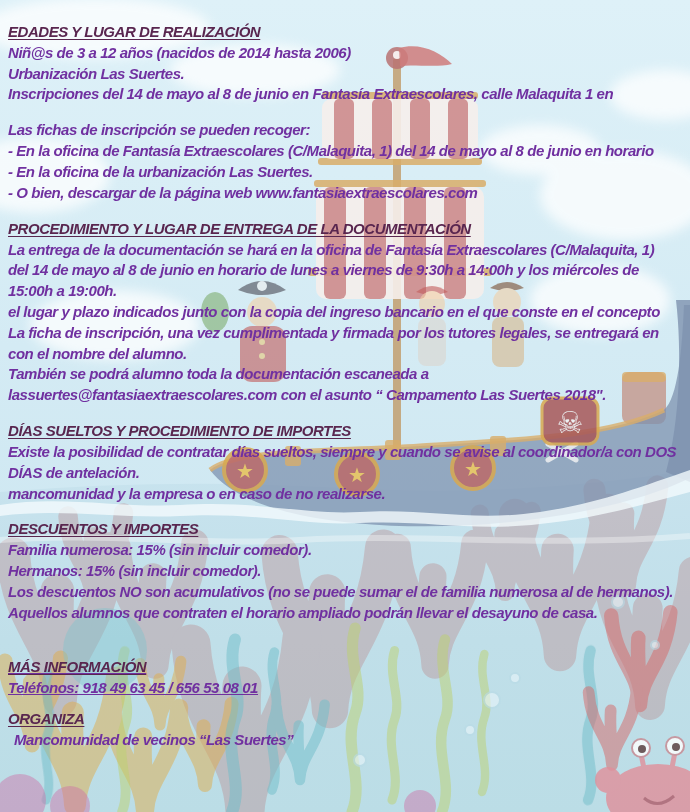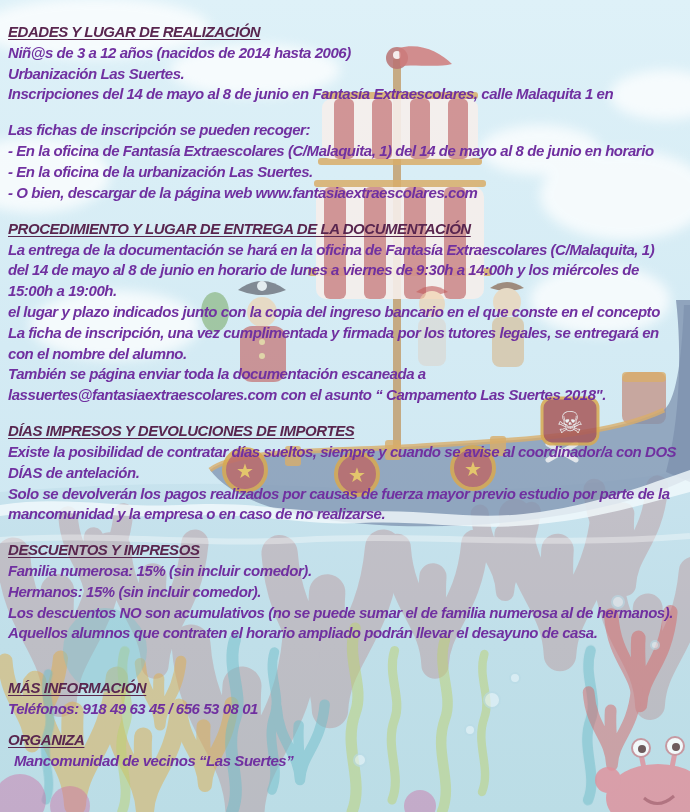--- a/index.html
+++ b/index.html
@@ -10,21 +10,21 @@
   }
   svg.bg{position:absolute;left:0;top:0;width:690px;height:812px;}
   .content{
     position:absolute;left:8px;top:8px;width:678px;
     font-style:italic;font-weight:bold;
     font-size:15px;line-height:20.8px;letter-spacing:-0.45px;
     color:var(--body-color,#7030a0);
   }
   .sec{margin:15.2px 0 0 0;}
   .sec-1{margin-top:14px;}
-  .sec-6{margin-top:34px;}
+  .sec-6{margin-top:34px;text-decoration:underline;}
   .sec-7{margin-top:10px;}
   .sec h2{
     margin:0;font-size:15px;line-height:20.8px;font-weight:bold;font-style:italic;
     color:var(--heading-color,#59264f);
     text-decoration:underline;
     text-underline-offset:2px;
   }
   .line{white-space:nowrap;}
   .sec-7 .line{padding-left:6px;}
 </style>
@@ -233,32 +233,31 @@
         <div class="line">- O bien, descargar de la página web www.fantasiaextraescolares.com</div>
       </section>
       <section class="sec sec-3">
         <h2>PROCEDIMIENTO Y LUGAR DE ENTREGA DE LA DOCUMENTACIÓN</h2>
         <div class="line">La entrega de la documentación se hará en la oficina de Fantasía Extraescolares (C/Malaquita, 1)</div>
         <div class="line">del 14 de mayo al 8 de junio en horario de lunes a viernes de 9:30h a 14:00h y los miércoles de</div>
         <div class="line">15:00h a 19:00h.</div>
         <div class="line">el lugar y plazo indicados junto con la copia del ingreso bancario en el que conste en el concepto</div>
         <div class="line">La ficha de inscripción, una vez cumplimentada y firmada por los tutores legales, se entregará en</div>
         <div class="line">con el nombre del alumno.</div>
-        <div class="line">También se página enviar toda la documentación escaneada a</div>
+        <div class="line">También se podrá alumno toda la documentación escaneada a</div>
         <div class="line">lassuertes@fantasiaextraescolares.com con el asunto “ Campamento Las Suertes 2018".</div>
       </section>
       <section class="sec sec-4">
-        <h2>DÍAS IMPRESOS Y DEVOLUCIONES DE IMPORTES</h2>
+        <h2>DÍAS SUELTOS Y PROCEDIMIENTO DE IMPORTES</h2>
         <div class="line">Existe la posibilidad de contratar días sueltos, siempre y cuando se avise al coordinador/a con DOS</div>
         <div class="line">DÍAS de antelación.</div>
-        <div class="line">Solo se devolverán los pagos realizados por causas de fuerza mayor previo estudio por parte de la</div>
         <div class="line">mancomunidad y la empresa o en caso de no realizarse.</div>
       </section>
       <section class="sec sec-5">
-        <h2>DESCUENTOS Y IMPRESOS</h2>
+        <h2>DESCUENTOS Y IMPORTES</h2>
         <div class="line">Familia numerosa: 15% (sin incluir comedor).</div>
         <div class="line">Hermanos: 15% (sin incluir comedor).</div>
         <div class="line">Los descuentos NO son acumulativos (no se puede sumar el de familia numerosa al de hermanos).</div>
         <div class="line">Aquellos alumnos que contraten el horario ampliado podrán llevar el desayuno de casa.</div>
       </section>
       <section class="sec sec-6">
         <h2>MÁS INFORMACIÓN</h2>
         <div class="line">Teléfonos: 918 49 63 45 / 656 53 08 01</div>
       </section>
       <section class="sec sec-7">

